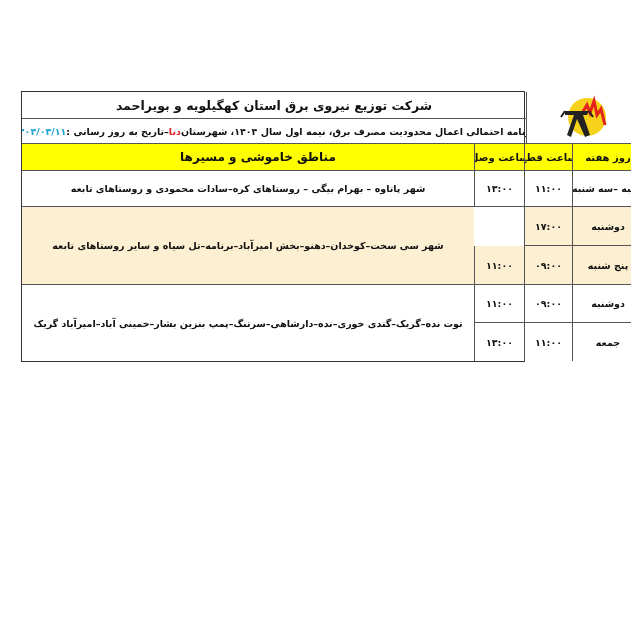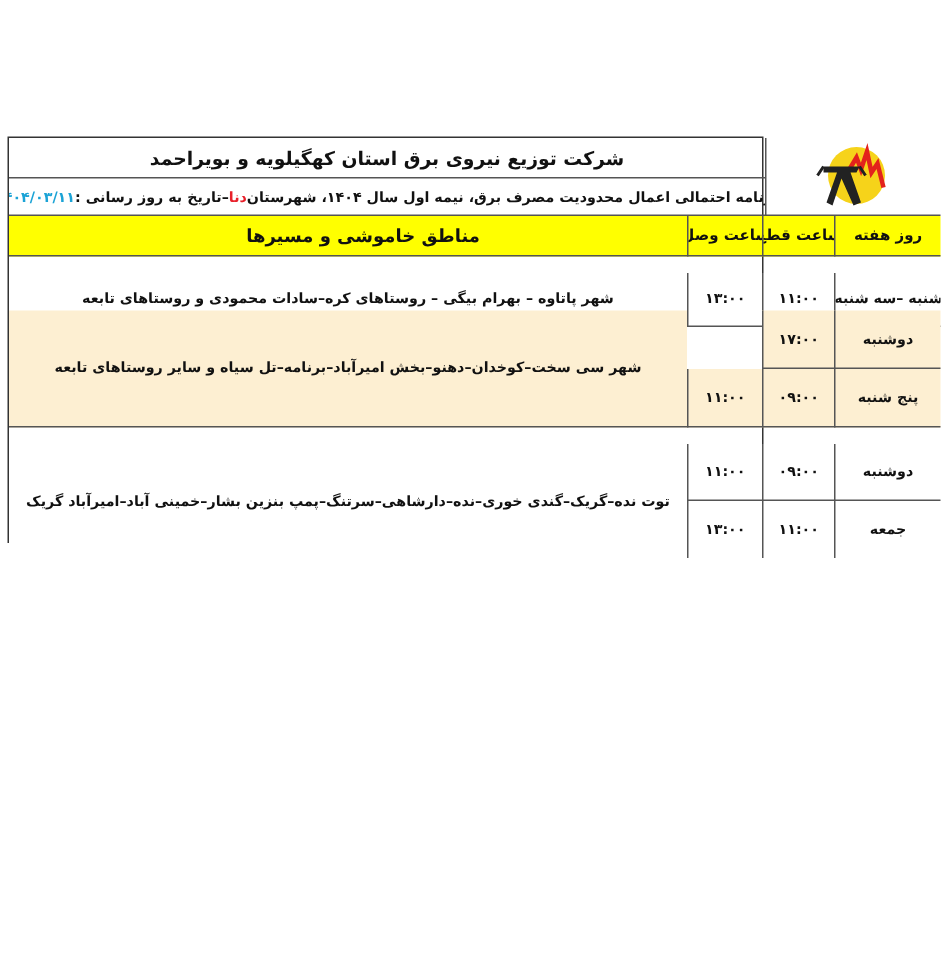--- a/index.html
+++ b/index.html
@@ -1,29 +1,29 @@
 <!DOCTYPE html>
 <html><head>
 <meta charset="utf-8">
 <style>
   html, body { margin: 0; padding: 0; background: #ffffff; }
   body { width: 631px; height: 640px; position: relative; overflow: hidden;
          font-family: "DejaVu Sans", sans-serif; }
-  .sheet { position: absolute; left: 5px; top: 91px; width: 504px; height: 271px;
+  .sheet { position: absolute; left: 21px; top: 91px; width: 504px; height: 271px;
            border: 1.5px solid #333; box-sizing: border-box; background: #fff; }
   .cell { position: absolute; box-sizing: border-box; display: flex; align-items: center;
           justify-content: center; direction: rtl; font-weight: bold; color: #111;
           white-space: nowrap; overflow: hidden; }
   .b-l { border-left: 1px solid #555; }
   .b-b { border-bottom: 1px solid #555; }
   .title { font-size: 12.5px; }
   .subtitle { font-size: 9.5px; }
   .hdr { background: #ffff00; font-size: 10px; }
   .hdr-main { font-size: 12px; padding-left: 20px; }
-  .row-white { background: #ffffff; margin-top: 11px; }
+  .row-white { background: #ffffff; }
   .row-cream { background: #fdefd2; }
   .txt { font-size: 9.5px; }
   .time { font-size: 9.5px; letter-spacing: 0.5px; }
   .red { color: #e8202a; }
   .cyan { color: #1ba3d6; }
   .logo svg { display: block; }
 </style>
 </head>
 <body>
 

